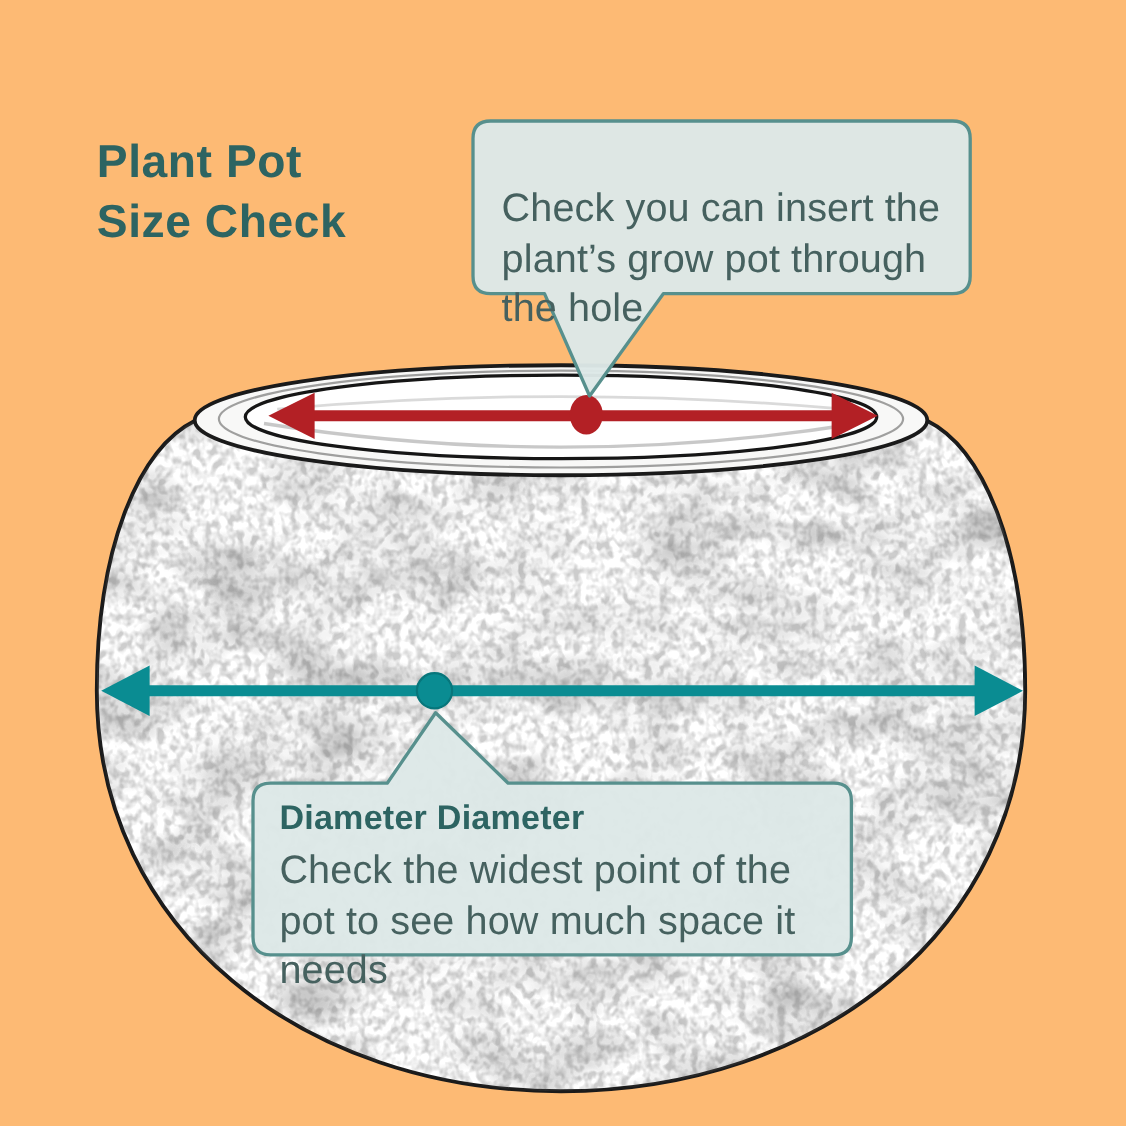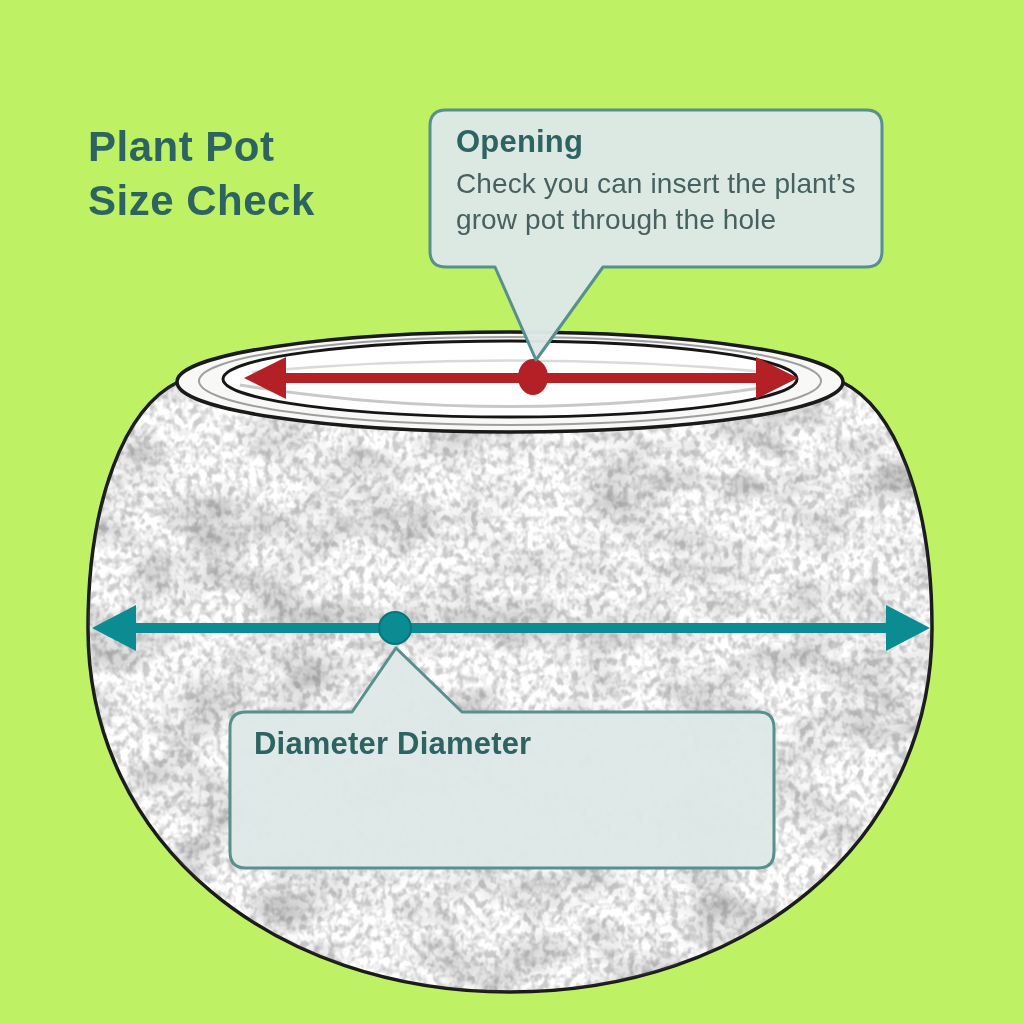--- a/index.html
+++ b/index.html
@@ -1,32 +1,32 @@
 <!DOCTYPE html>
 <html><head>
 <meta charset="utf-8">
 <style>
   html,body{margin:0;padding:0;background:#ffffff;}
   #stage{
     position:relative;width:1024px;height:1024px;overflow:hidden;
-    background:#bef264;
+    background:#fdba74;
     font-family:"Liberation Sans", sans-serif;
   }
   #stage svg{position:absolute;left:0;top:0;}
   .txt{position:absolute;}
   .main-title{
     left:88px;top:120px;
     font-size:42px;font-weight:700;line-height:1.28;
     color:#2d6462;white-space:pre-line;letter-spacing:.5px;
   }
   .callout-heading{
     font-size:31px;font-weight:700;color:#2d6462;letter-spacing:.2px;
   }
   .callout-body{
-    font-size:28px;color:#46615f;line-height:1.27;letter-spacing:.1px;
+    font-size:36px;color:#46615f;line-height:1.27;letter-spacing:.1px;
   }
   .opening-heading{left:456px;top:124px;}
   .opening-body{left:456px;top:166px;width:408px;}
   .external-heading{left:254px;top:726px;}
   .external-body{left:254px;top:768px;width:478px;}
 </style>
 </head>
 <body>
 
 <div id="stage">
@@ -81,18 +81,18 @@
     </g>
 
     <path d="M 446 110 H 866 Q 882 110 882 126 V 251 Q 882 267 866 267 H 603 L 536 360 L 495 267 H 446 Q 430 267 430 251 V 126 Q 430 110 446 110 Z" fill="#dde8e7" fill-opacity="0.97" stroke="#57908d" stroke-width="3" stroke-linejoin="round"></path>
 
     <path d="M 246 712 H 352 L 396 648 L 462 712 H 758 Q 774 712 774 728 V 852 Q 774 868 758 868 H 246 Q 230 868 230 852 V 728 Q 230 712 246 712 Z" fill="#dde8e7" fill-opacity="0.97" stroke="#57908d" stroke-width="3" stroke-linejoin="round"></path>
   </svg>
 
   <div class="txt main-title">Plant Pot
 Size Check</div>
 
-  <div class="txt callout-heading opening-heading">Opening</div>
   <div class="txt callout-body opening-body">Check you can insert the plant’s grow pot through the hole</div>
 
   <div class="txt callout-heading external-heading">Diameter Diameter</div>
+  <div class="txt callout-body external-body">Check the widest point of the pot to see how much space it needs</div>
 
 </div>
 
 </body></html>

